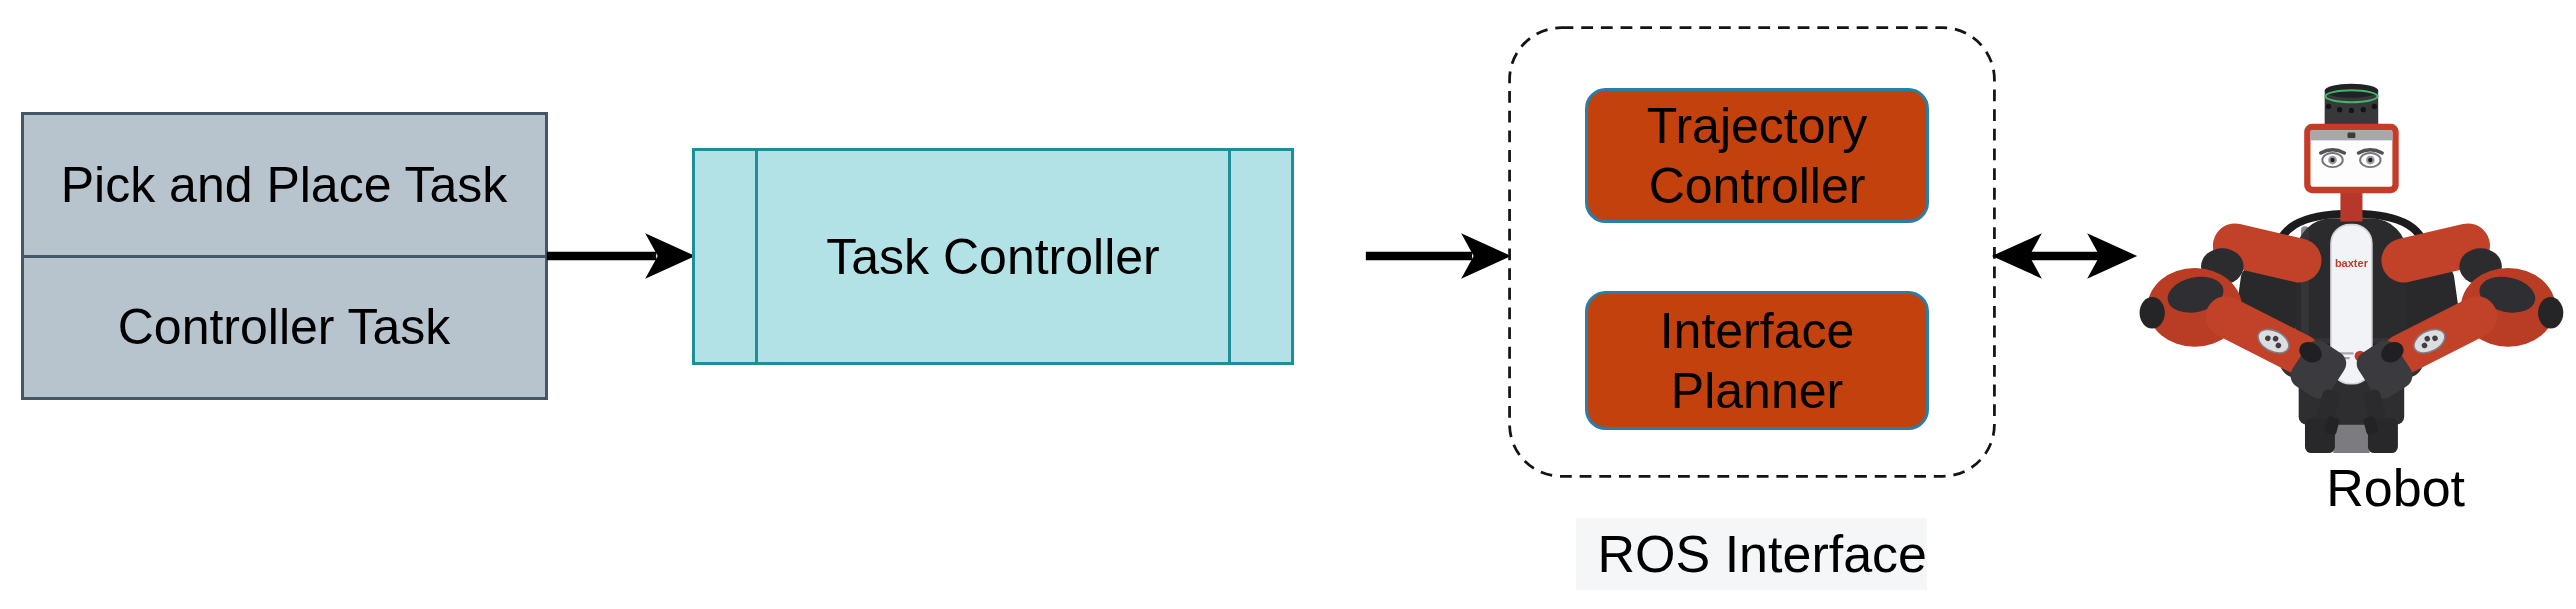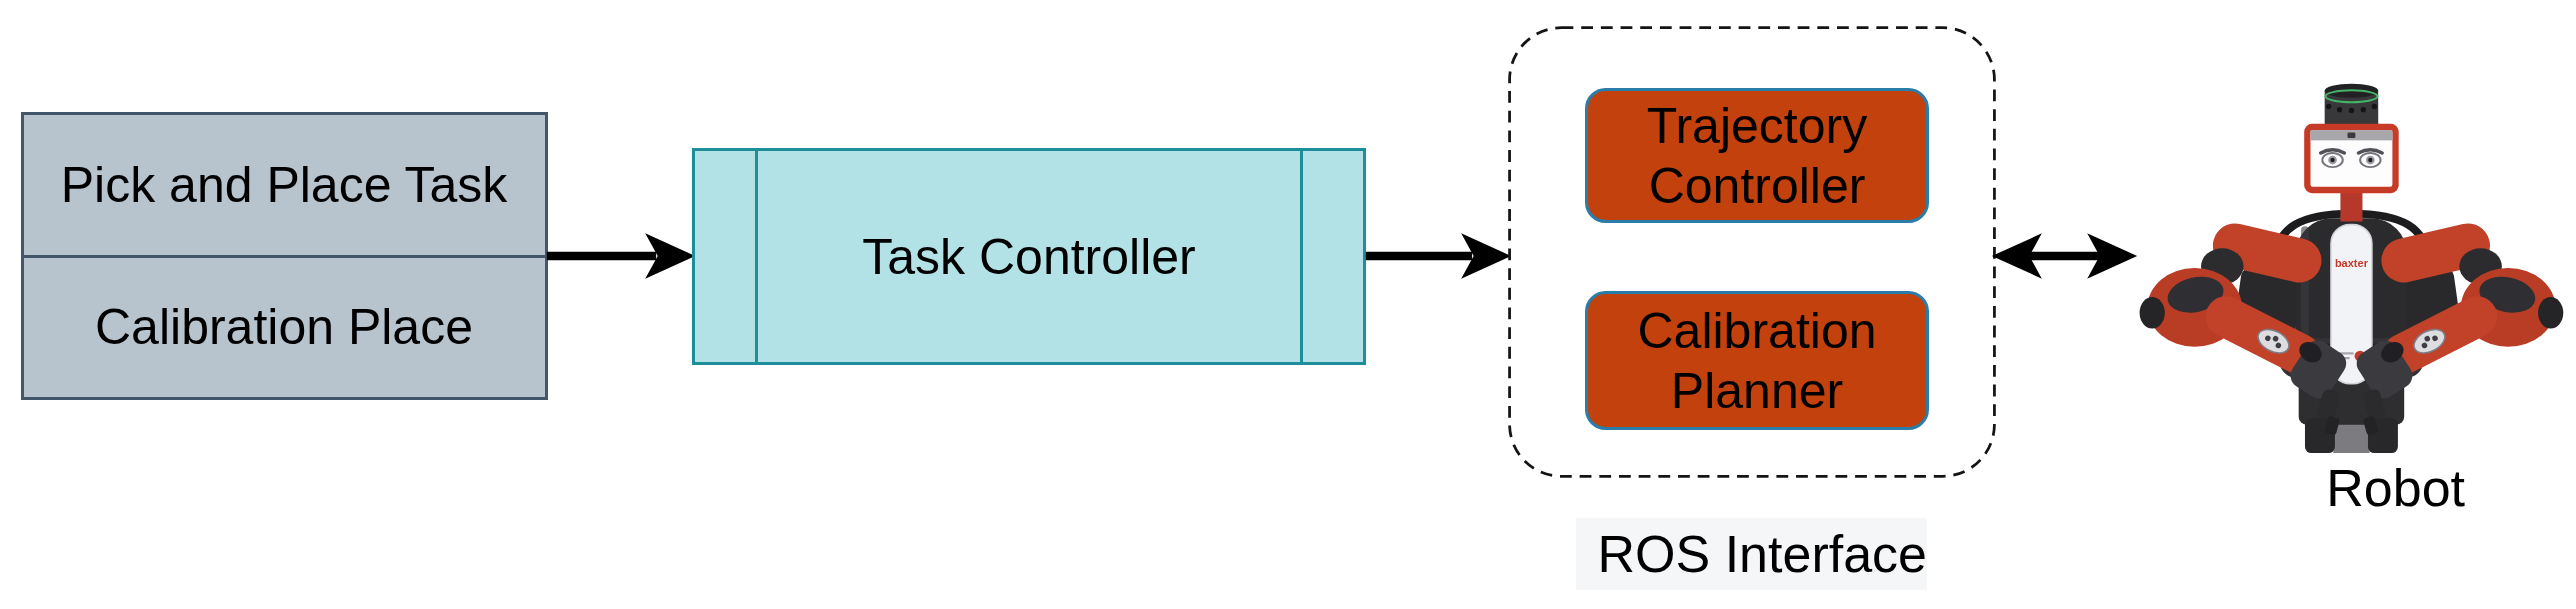--- a/index.html
+++ b/index.html
@@ -13,21 +13,21 @@
     background:#b7c3cd;border:3.9px solid #44576a;box-sizing:border-box;
     display:flex;flex-direction:column;
   }
   .task-cell{
     flex:1;display:flex;align-items:center;justify-content:center;
     font-size:50px;line-height:1;white-space:nowrap;
   }
   .task-cell.first{border-bottom:3.2px solid #44576a;}
   
   .task-controller{
-    position:absolute;left:692px;top:148px;width:674px;height:217px;
+    position:absolute;left:692px;top:148px;width:602px;height:217px;
     background:#b2e2e5;border:3.9px solid #1f8e9b;box-sizing:border-box;
     display:flex;align-items:center;justify-content:center;
     font-size:50px;white-space:nowrap;
   }
   .tc-stripe{position:absolute;top:0;bottom:0;width:3.2px;background:#1f8e9b;}
   .tc-stripe.left{left:60px;}
   .tc-stripe.right{right:60px;}
   
   .ros-area{position:absolute;left:1508px;top:26px;width:488px;height:452px;}
   .ros-dash{position:absolute;left:0;top:0;}
@@ -55,21 +55,21 @@
 </head>
 <body>
 
 <div class="canvas">
 
   <div class="task-stack">
     <div class="task-cell first">
       <span>Pick and Place Task</span>
     </div>
     <div class="task-cell">
-      <span>Calibration Place</span>
+      <span>Controller Task</span>
     </div>
   </div>
 
   <svg class="arrow" style="left:546px;top:231px;" width="150" height="50" viewBox="0 0 190 64">
     <line x1="0" y1="32" x2="140" y2="32" stroke="#000" stroke-width="11"></line>
     <polygon points="126,3 190,32 126,61 142,32" fill="#000"></polygon>
   </svg>
 
   <div class="task-controller">
     <div class="tc-stripe left"></div>
@@ -83,21 +83,21 @@
   </svg>
 
   <div class="ros-area">
     <svg class="ros-dash" width="488" height="452" viewBox="0 0 620 574">
       <rect x="2" y="2" width="616" height="570" rx="66" fill="none" stroke="#141414" stroke-width="3.5" stroke-dasharray="15 10"></rect>
     </svg>
     <div class="ros-node controller">
       <span>Trajectory Controller</span>
     </div>
     <div class="ros-node planner">
-      <span>Calibration Planner</span>
+      <span>Interface Planner</span>
     </div>
   </div>
 
   <div class="ros-label">
     <span>ROS Interface</span>
   </div>
 
   <svg class="arrow" style="left:1991px;top:231px;" width="147" height="50" viewBox="0 0 186 64">
     <line x1="46" y1="32" x2="140" y2="32" stroke="#000" stroke-width="11"></line>
     <polygon points="64,3 0,32 64,61 48,32" fill="#000"></polygon>

